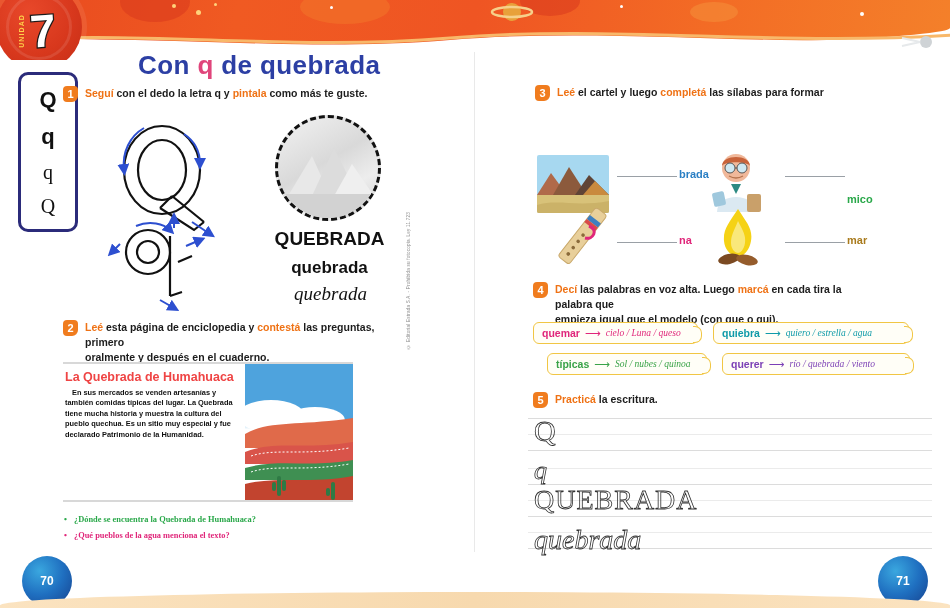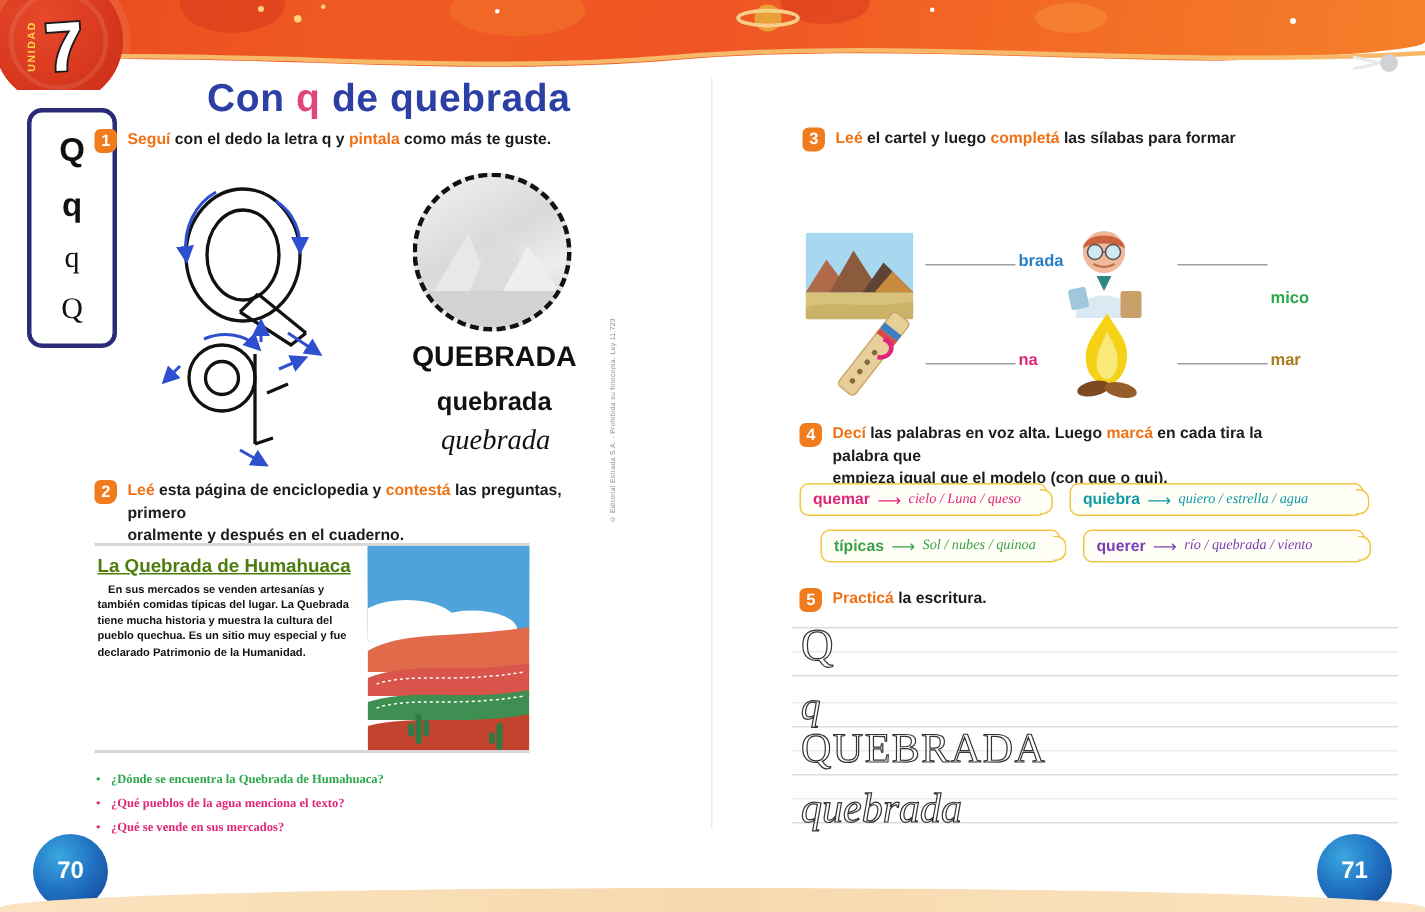--- a/index.html
+++ b/index.html
@@ -118,21 +118,21 @@
     font-style:italic;
   }
 
   
   .enc {
     position:absolute; left:63px; top:362px; width:290px; height:140px;
     border-top:2px solid #d8d8d8; border-bottom:2px solid #d8d8d8;
     background:#fff; display:flex;
   }
   .enc-text { width:180px; padding:6px 6px 0 2px; }
-  .enc-title { font-size:12.5px; font-weight:bold; color:#4d7c0f; margin-bottom:4px;text-decoration:underline; }
+  .enc-title { font-size:12.5px; font-weight:bold; color:#ef4444; margin-bottom:4px; }
   .enc-body  { font-size:7.4px; line-height:10.4px; color:#111; font-weight:bold; text-align:left; }
   .enc-body p { text-indent:7px; margin-bottom:1px; }
   .enc-img {
     width:108px; margin-left:2px; position:relative; overflow:hidden;
     background:linear-gradient(#5aa8e0,#bfe0f4 45%,#ffffff 48%);
   }
 
   .qlist { position:absolute; left:62px; top:515px; width:310px; }
   .qlist li {
     list-style:none; font-size:8.4px; font-weight:bold; color:#e0267a;
@@ -174,21 +174,21 @@
   .rule.mid { background:#ebebeb; }
   .hand {
     position:absolute; color:#2b2b2b; font-family:"Liberation Serif", serif;
   }
   .hand.dotted { color:transparent; -webkit-text-stroke:.8px #333; }
 
   
   .pagenum {
     position:absolute; bottom:2px; width:50px; height:50px; border-radius:50%;
     background: radial-gradient(circle at 35% 30%, #3aa7df 0%, #1f6fc0 50%, #16408c 100%);
-    color:#fff; font-size:16px; font-weight:bold;
+    color:#fff; font-size:12px; font-weight:bold;
     display:flex; align-items:center; justify-content:center;
     box-shadow:0 0 0 4px #fff;
   }
   .pagenum.left  { left:22px; }
   .pagenum.right { right:22px; }
 
   .foot-band {
     position:absolute; left:0; bottom:0; width:950px; height:16px;
     background:linear-gradient(90deg,#fbe3c0,#f7d9ae 50%,#fbe3c0);
     border-top-left-radius:60% 100%; border-top-right-radius:60% 100%;
@@ -325,21 +325,20 @@
             <rect x="86" y="118" width="4" height="18" rx="2"></rect>
             <rect x="81" y="124" width="4" height="8" rx="2"></rect>
           </g>
         </svg>
       </div>
     </div>
 
     <ul class="qlist">
       <li class="g">¿Dónde se encuentra la Quebrada de Humahuaca?</li>
       <li>¿Qué pueblos de la agua menciona el texto?</li>
-      <li>¿Qué se vende en sus mercados?</li>
     </ul>
 
     <div class="copy-vert copy-left">© Editorial Estrada S.A. - Prohibida su fotocopia. Ley 11.723</div>
     <div class="pagenum left">70</div>
   </div>
 
   <div class="page-right">
 
     <div class="instr" style="left:60px;top:54px;width:300px;margin-top:31px;">
       <span class="num-badge">3</span><span class="txt" id="ex3-parts"><span class="o">Leé</span><span> el cartel y luego </span><span class="o">completá</span><span> las sílabas para formar</span></span>

